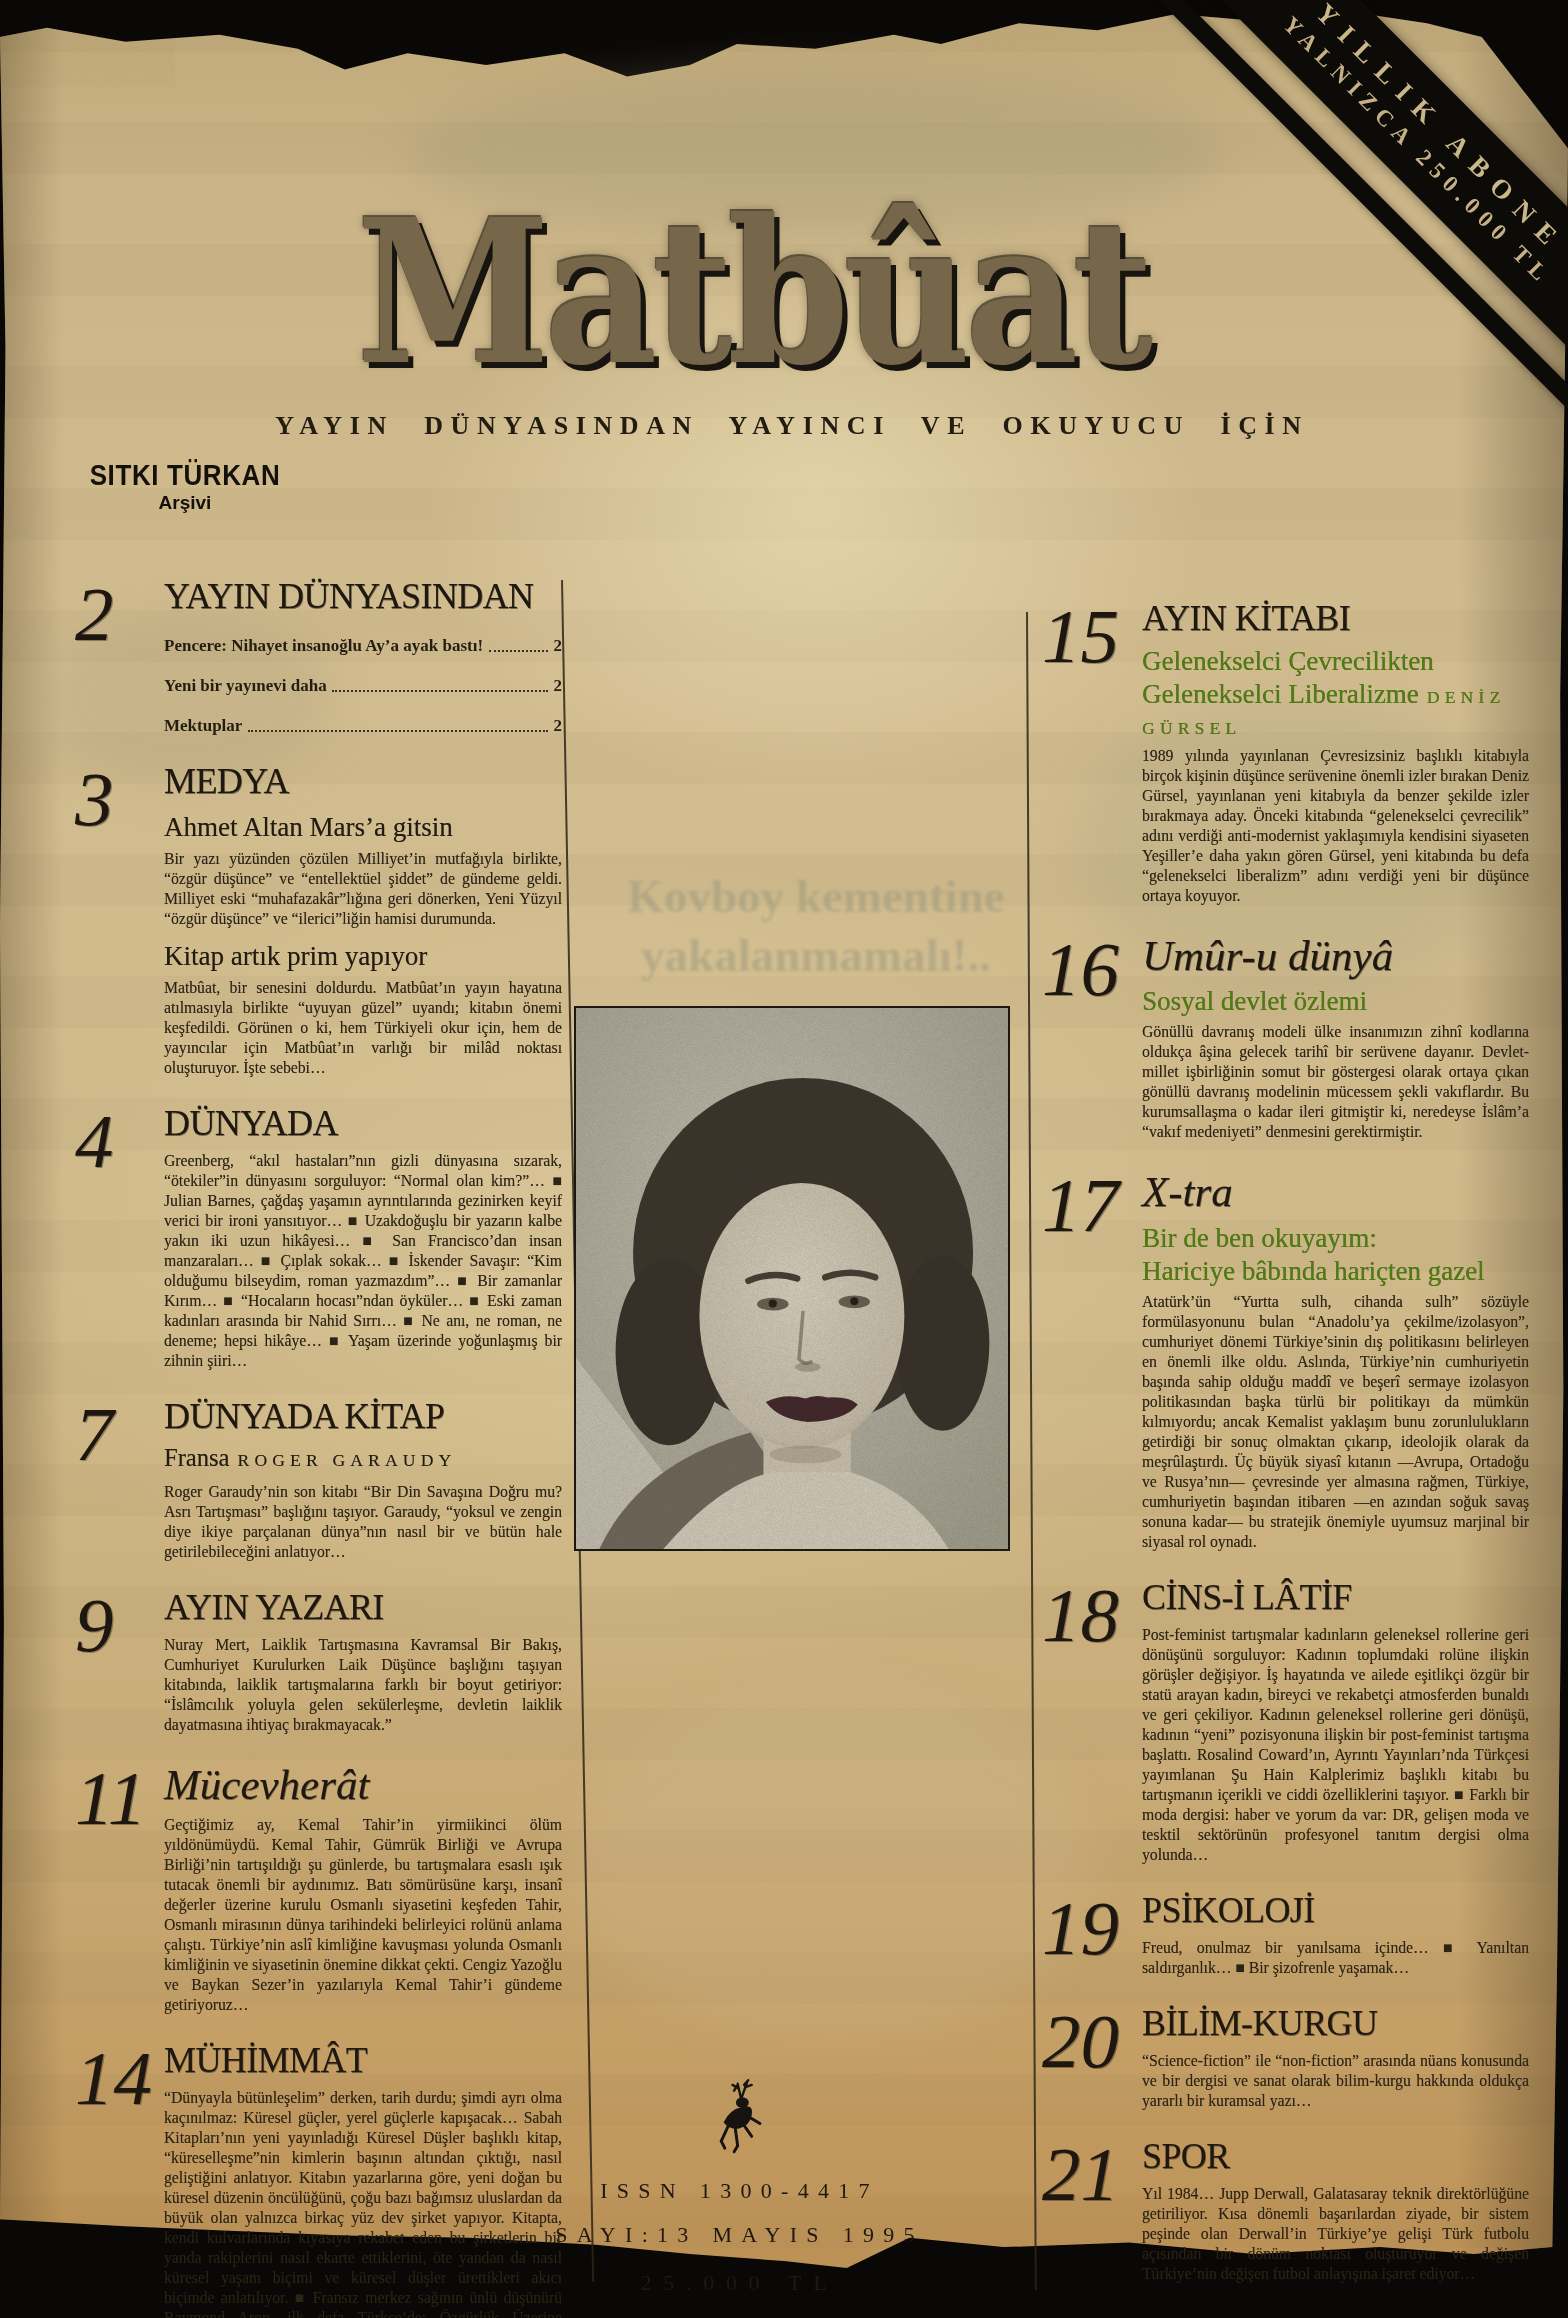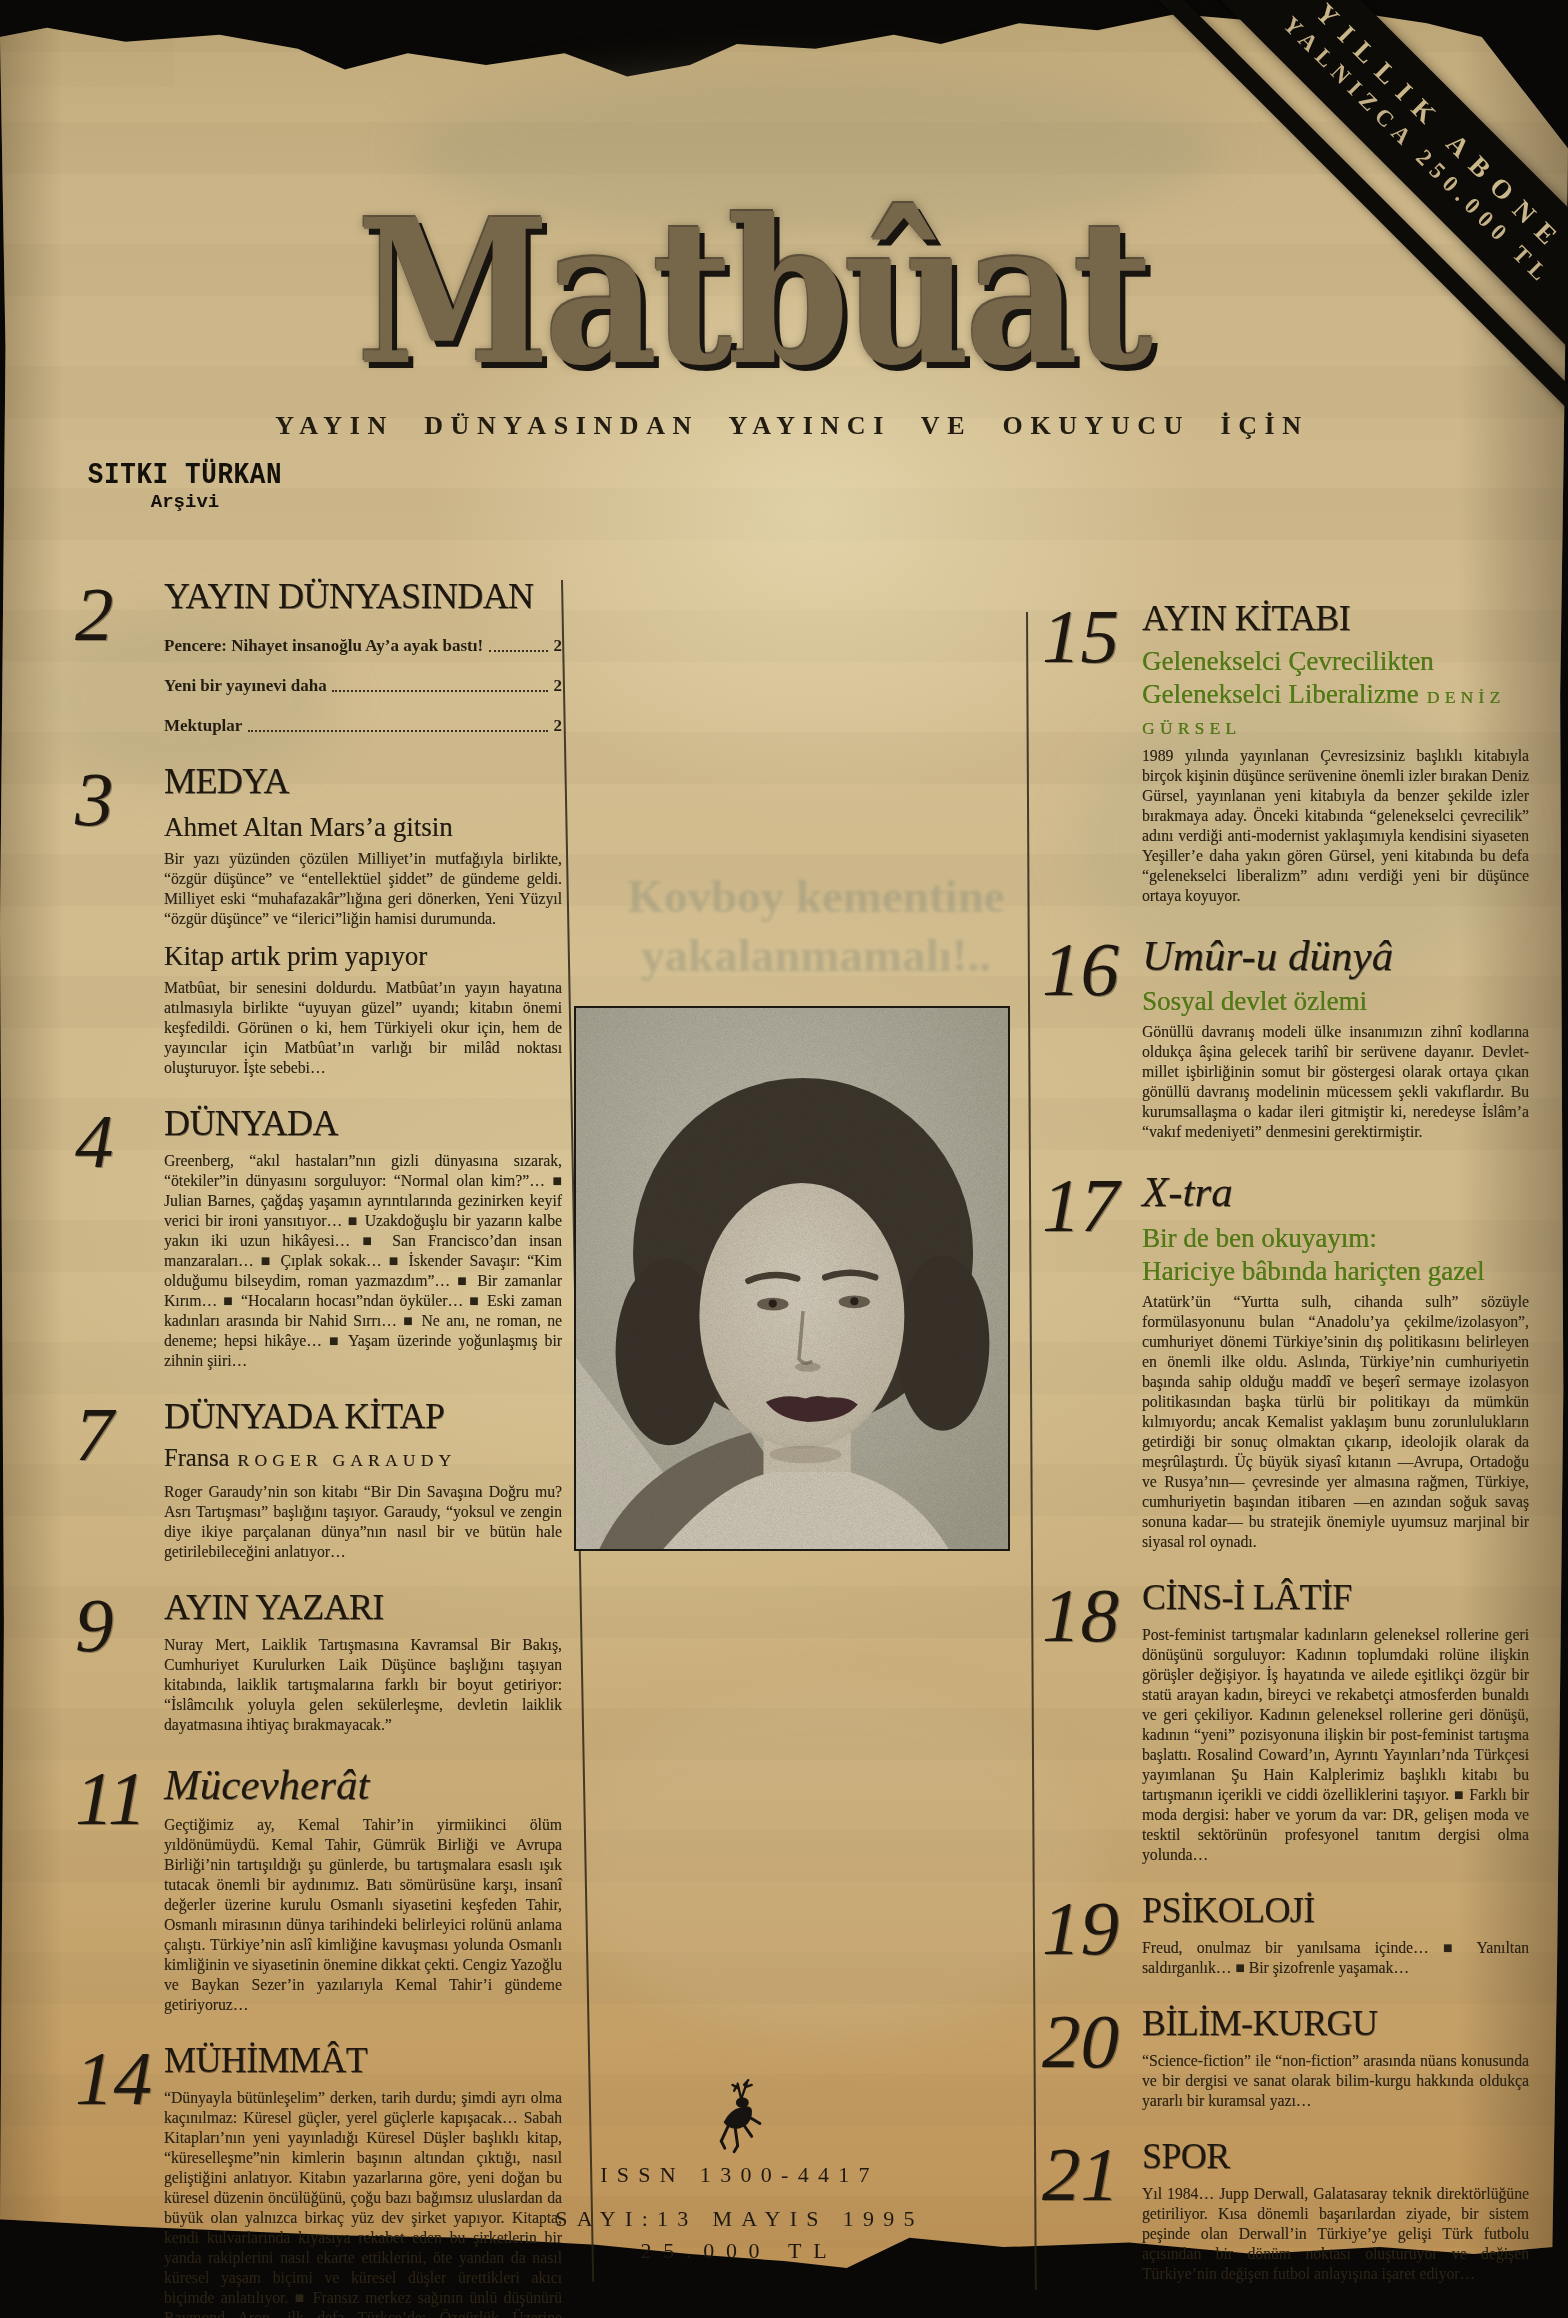--- a/index.html
+++ b/index.html
@@ -34,21 +34,21 @@
   .ribbon-l1{font-size:27px;font-weight:bold;letter-spacing:11.7px;color:#c9b689;white-space:nowrap;}
   .ribbon-l2{font-size:23px;font-weight:bold;letter-spacing:7px;color:#c4b084;white-space:nowrap;margin-top:4.7px;}
   
   .masthead{position:absolute;left:350px;top:192px;width:804px;text-align:center;
     font-family:"DejaVu Serif",serif;font-weight:bold;font-size:175px;line-height:1;
     color:#76664a;transform:scaleY(1.14);transform-origin:top center;letter-spacing:-5.8px;
     text-shadow:5.2px 5.8px 0 #181410, -1.2px -1.7px 0 rgba(25,20,12,.55), 0 0 8.2px rgba(60,50,30,.5);}
   .subtitle{position:absolute;left:221px;top:411px;width:1142px;text-align:center;
     font-size:26px;letter-spacing:7.6px;word-spacing:16.3px;color:#221c11;font-weight:700;}
   .stamp{position:absolute;left:86px;top:462px;width:198px;text-align:center;color:#14100a;
-    font-family:Liberation Mono, monospace;line-height:1.05;}
+    font-family:Liberation Sans, sans-serif;line-height:1.05;}
   .stamp .l1{font-size:26px;font-weight:bold;letter-spacing:0.6px;transform:scaleY(1.1);}
   .stamp .l2{font-size:19px;font-weight:bold;margin-top:3.5px;}
   
   .ghost{position:absolute;left:542px;top:867px;width:548px;text-align:center;
     font-size:47px;font-weight:bold;color:#8e9078;opacity:.42;filter:blur(1.7px);line-height:1.25;}
   
   .rule{position:absolute;width:1.7px;background:#2d2517;opacity:.85;transform-origin:top center;}
   .rule.left{left:561px;top:580px;height:1702px;transform:rotate(-1.05deg);}
   .rule.right{left:1026px;top:612px;height:1678px;transform:rotate(-0.3deg);}
   
@@ -77,21 +77,21 @@
   .toc-page{white-space:nowrap;}
   .shelf{margin-left:100px;margin-top:41px;}
   .shelf .toc-row{font-weight:normal;font-size:19px;margin-top:4.7px;}
   
   .photo{position:absolute;left:574px;top:1006px;width:432px;height:541px;border:2.9px solid #1b1711;
     background:#b5b2a3;box-shadow:0 0 17.5px rgba(40,30,15,.35) inset;}
   .photo svg{display:block;width:100%;height:100%;}
   
   .footer{position:absolute;left:492px;top:2079px;width:495px;text-align:center;color:#1f1811;}
   .deer{display:inline-block;width:54px;height:75px;}
-  .foot-line{font-size:22px;letter-spacing:9.3px;font-weight:500;margin-top:6px;white-space:nowrap;}
+  .foot-line{font-size:22px;letter-spacing:9.3px;font-weight:500;margin-top:22px;white-space:nowrap;}
   .foot-line.issue{margin-top:18px;}
   .foot-line.price{letter-spacing:11.7px;}
 </style>
 </head>
 <body>
 
 <div class="page">
   <div class="paper"></div>
   <div class="stain s1"></div>
   <div class="stain s2"></div>

